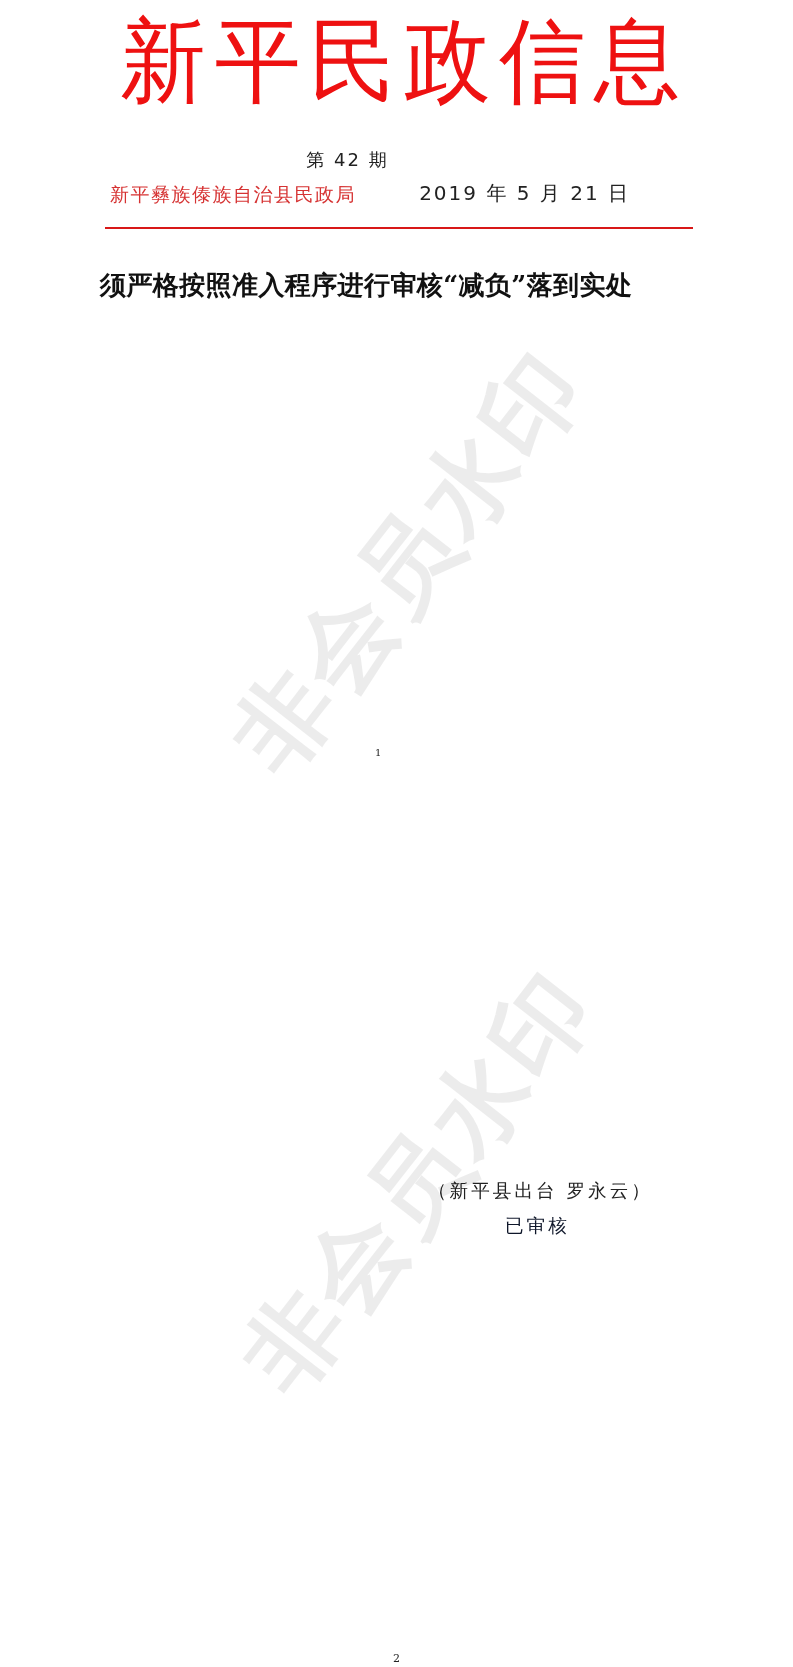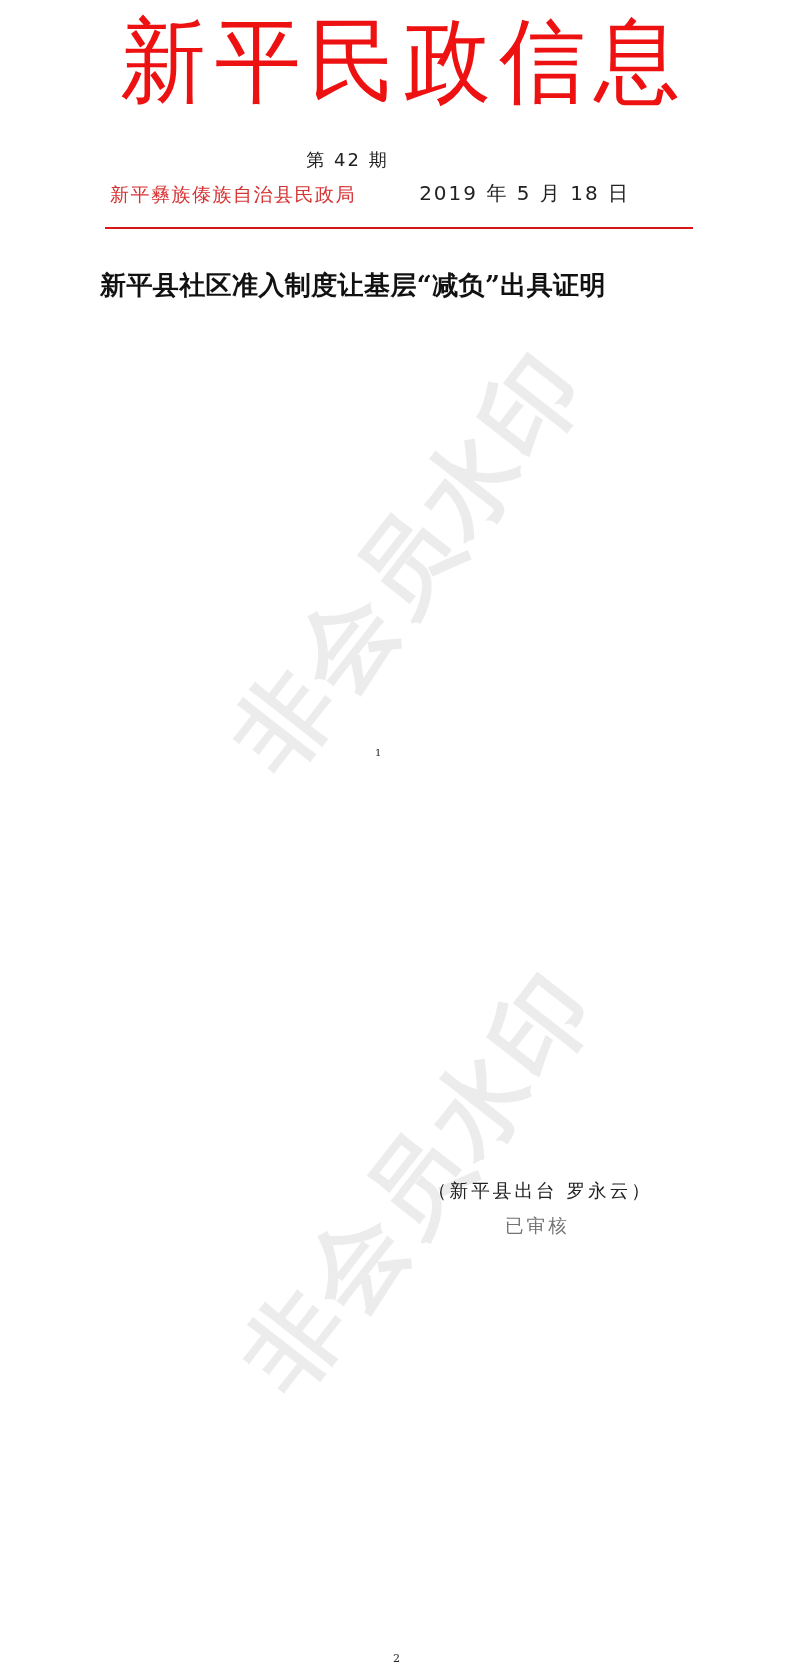--- a/index.html
+++ b/index.html
@@ -145,21 +145,21 @@
       color: #222;
       white-space: nowrap;
       z-index: 2;
     }
     .review {
       position: absolute;
       left: 505px;
       top: 1213px;
       font-size: 18.6px;
       letter-spacing: 3px;
-      color: #737373;
+      color: #0f172a;
       z-index: 2;
     }
     .page-number {
       position: absolute;
       left: 0; width: 793px;
       top: 1652px;
       text-align: center;
       font-size: 11px;
       color: #222;
       z-index: 2;
@@ -178,25 +178,25 @@
     <span>平</span>
     <span>民</span>
     <span>政</span>
     <span>信</span>
     <span>息</span>
   </div>
 
   <div class="issue">第 42 期</div>
 
   <div class="issuer">新平彝族傣族自治县民政局</div>
-  <div class="date">2019 年 5 月 18 日</div>
+  <div class="date">2019 年 5 月 21 日</div>
 
   <div class="red-rule"></div>
 
-  <h1 class="headline" style="margin:0;">新平县社区准入制度让基层“减负”出具证明</h1>
+  <h1 class="headline" style="margin:0;">须严格按照准入程序进行审核“减负”落到实处</h1>
 
   <div class="body">
   </div>
 
   <div class="footnote-mark">1</div>
 
   <div class="signature">（新平县出台  罗永云）</div>
   <div class="review">已审核</div>
 
   <div class="page-number">2</div>

